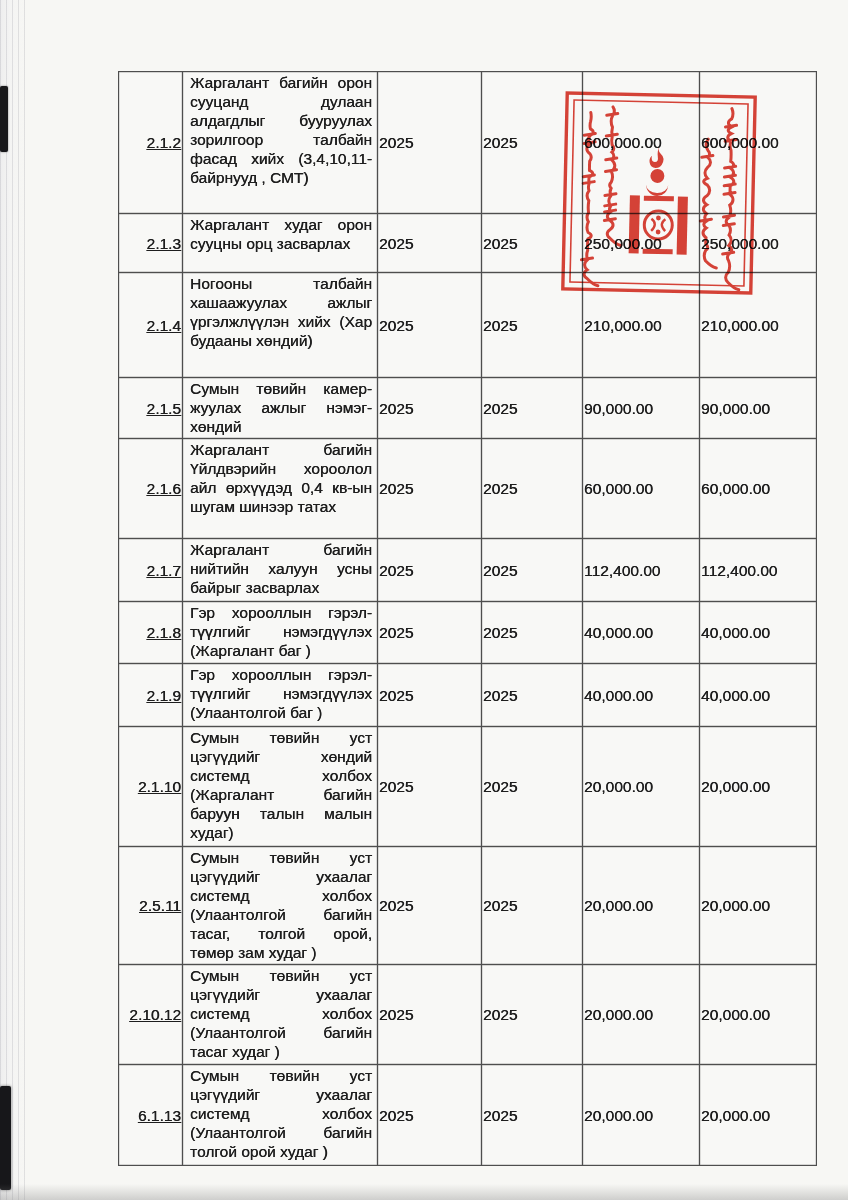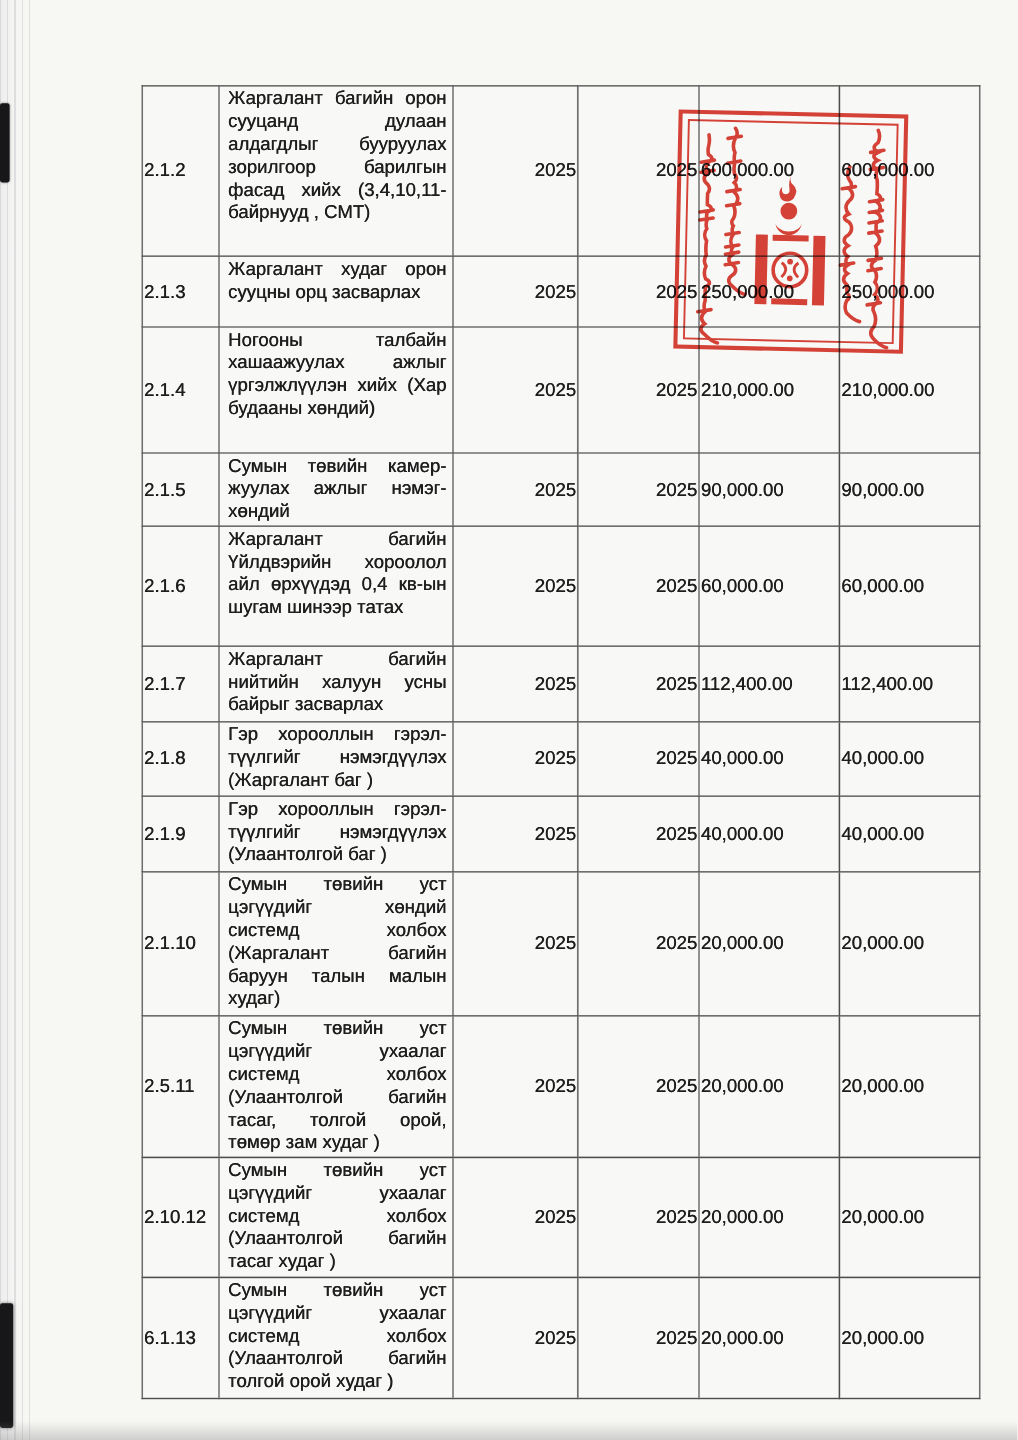--- a/index.html
+++ b/index.html
@@ -32,23 +32,23 @@
     border-collapse:collapse;table-layout:fixed;width:671px;
     background:#f8f8f6;
   }
   .doc-table td{
     border:1px solid #4e4e4e;
     font-size:15.5px;line-height:19px;
     text-shadow:.3px 0 0 currentColor;
     overflow:hidden;
   }
   .doc-table tr > td{box-shadow:inset 0 0 0 .2px #6a6a6a;}
-  .c-id{width:61px;text-align:left;vertical-align:middle;}
+  .c-id{width:61px;text-align:right;vertical-align:middle;text-decoration:underline;}
   .c-desc{width:182px;text-align:justify;vertical-align:top;padding:1px 5px 1px 7px;}
-  .c-year{width:98px;text-align:right;vertical-align:middle;}
+  .c-year{width:98px;text-align:left;vertical-align:middle;}
   .c-year.first{width:101px;}
   .c-amt{width:114px;text-align:left;vertical-align:middle;}
   
   tr:nth-child(1) td{height:139px}
   tr:nth-child(2) td{height:56px}
   tr:nth-child(3) td{height:102px}
   tr:nth-child(4) td{height:58px}
   tr:nth-child(5) td{height:97px}
   tr:nth-child(6) td{height:60px}
   tr:nth-child(7) td{height:59px}
@@ -72,21 +72,21 @@
 <div class="left-stripes"></div>
 <div class="edge-mark top"></div>
 <div class="edge-mark bottom"></div>
 <div class="bottom-shade"></div>
 <div class="stray-dot"></div>
 
 <table class="doc-table">
   <tbody>
       <tr>
     <td class="c-id">2.1.2</td>
-    <td class="c-desc">Жаргалант багийн орон сууцанд дулаан алдагдлыг бууруулах зорилгоор барилгын фасад хийх (3,4,10,11-байрнууд , СМТ)</td>
+    <td class="c-desc">Жаргалант багийн орон сууцанд дулаан алдагдлыг бууруулах зорилгоор талбайн фасад хийх (3,4,10,11-байрнууд , СМТ)</td>
     <td class="c-year first">2025</td>
     <td class="c-year">2025</td>
     <td class="c-amt">600,000.00</td>
     <td class="c-amt">600,000.00</td>
   </tr>
       <tr>
     <td class="c-id">2.1.3</td>
     <td class="c-desc">Жаргалант худаг орон сууцны орц засварлах</td>
     <td class="c-year first">2025</td>
     <td class="c-year">2025</td>

